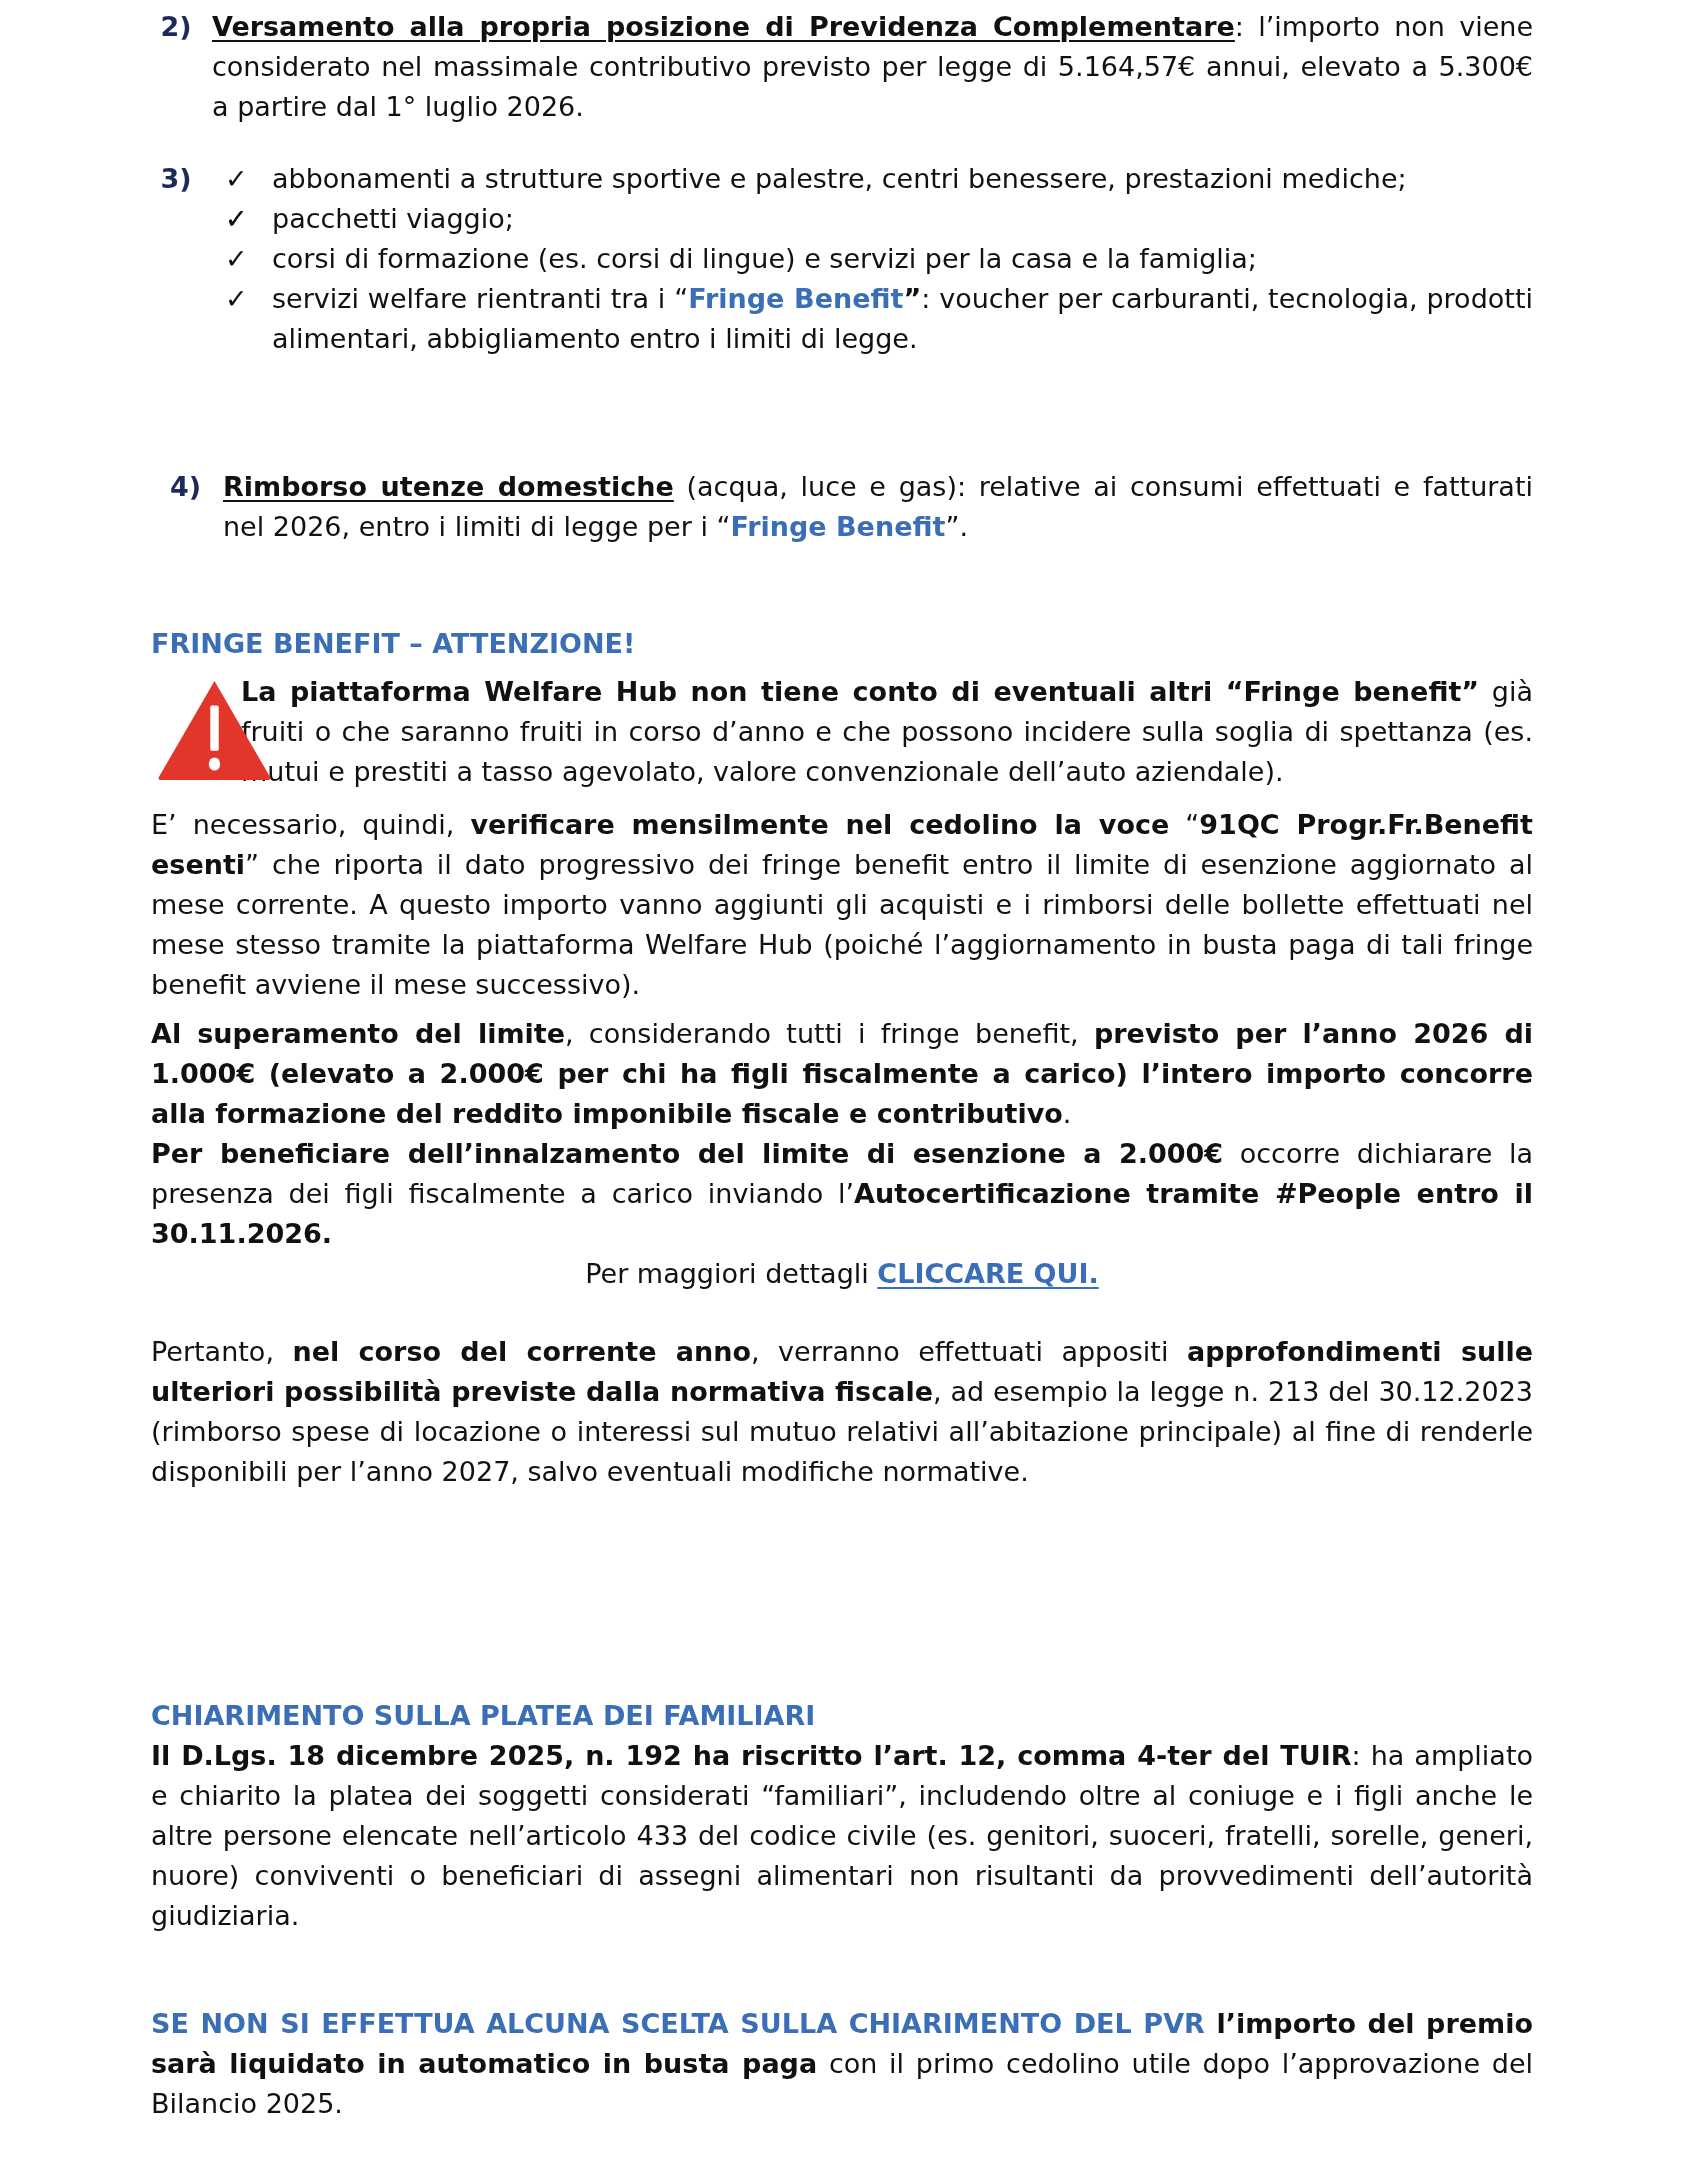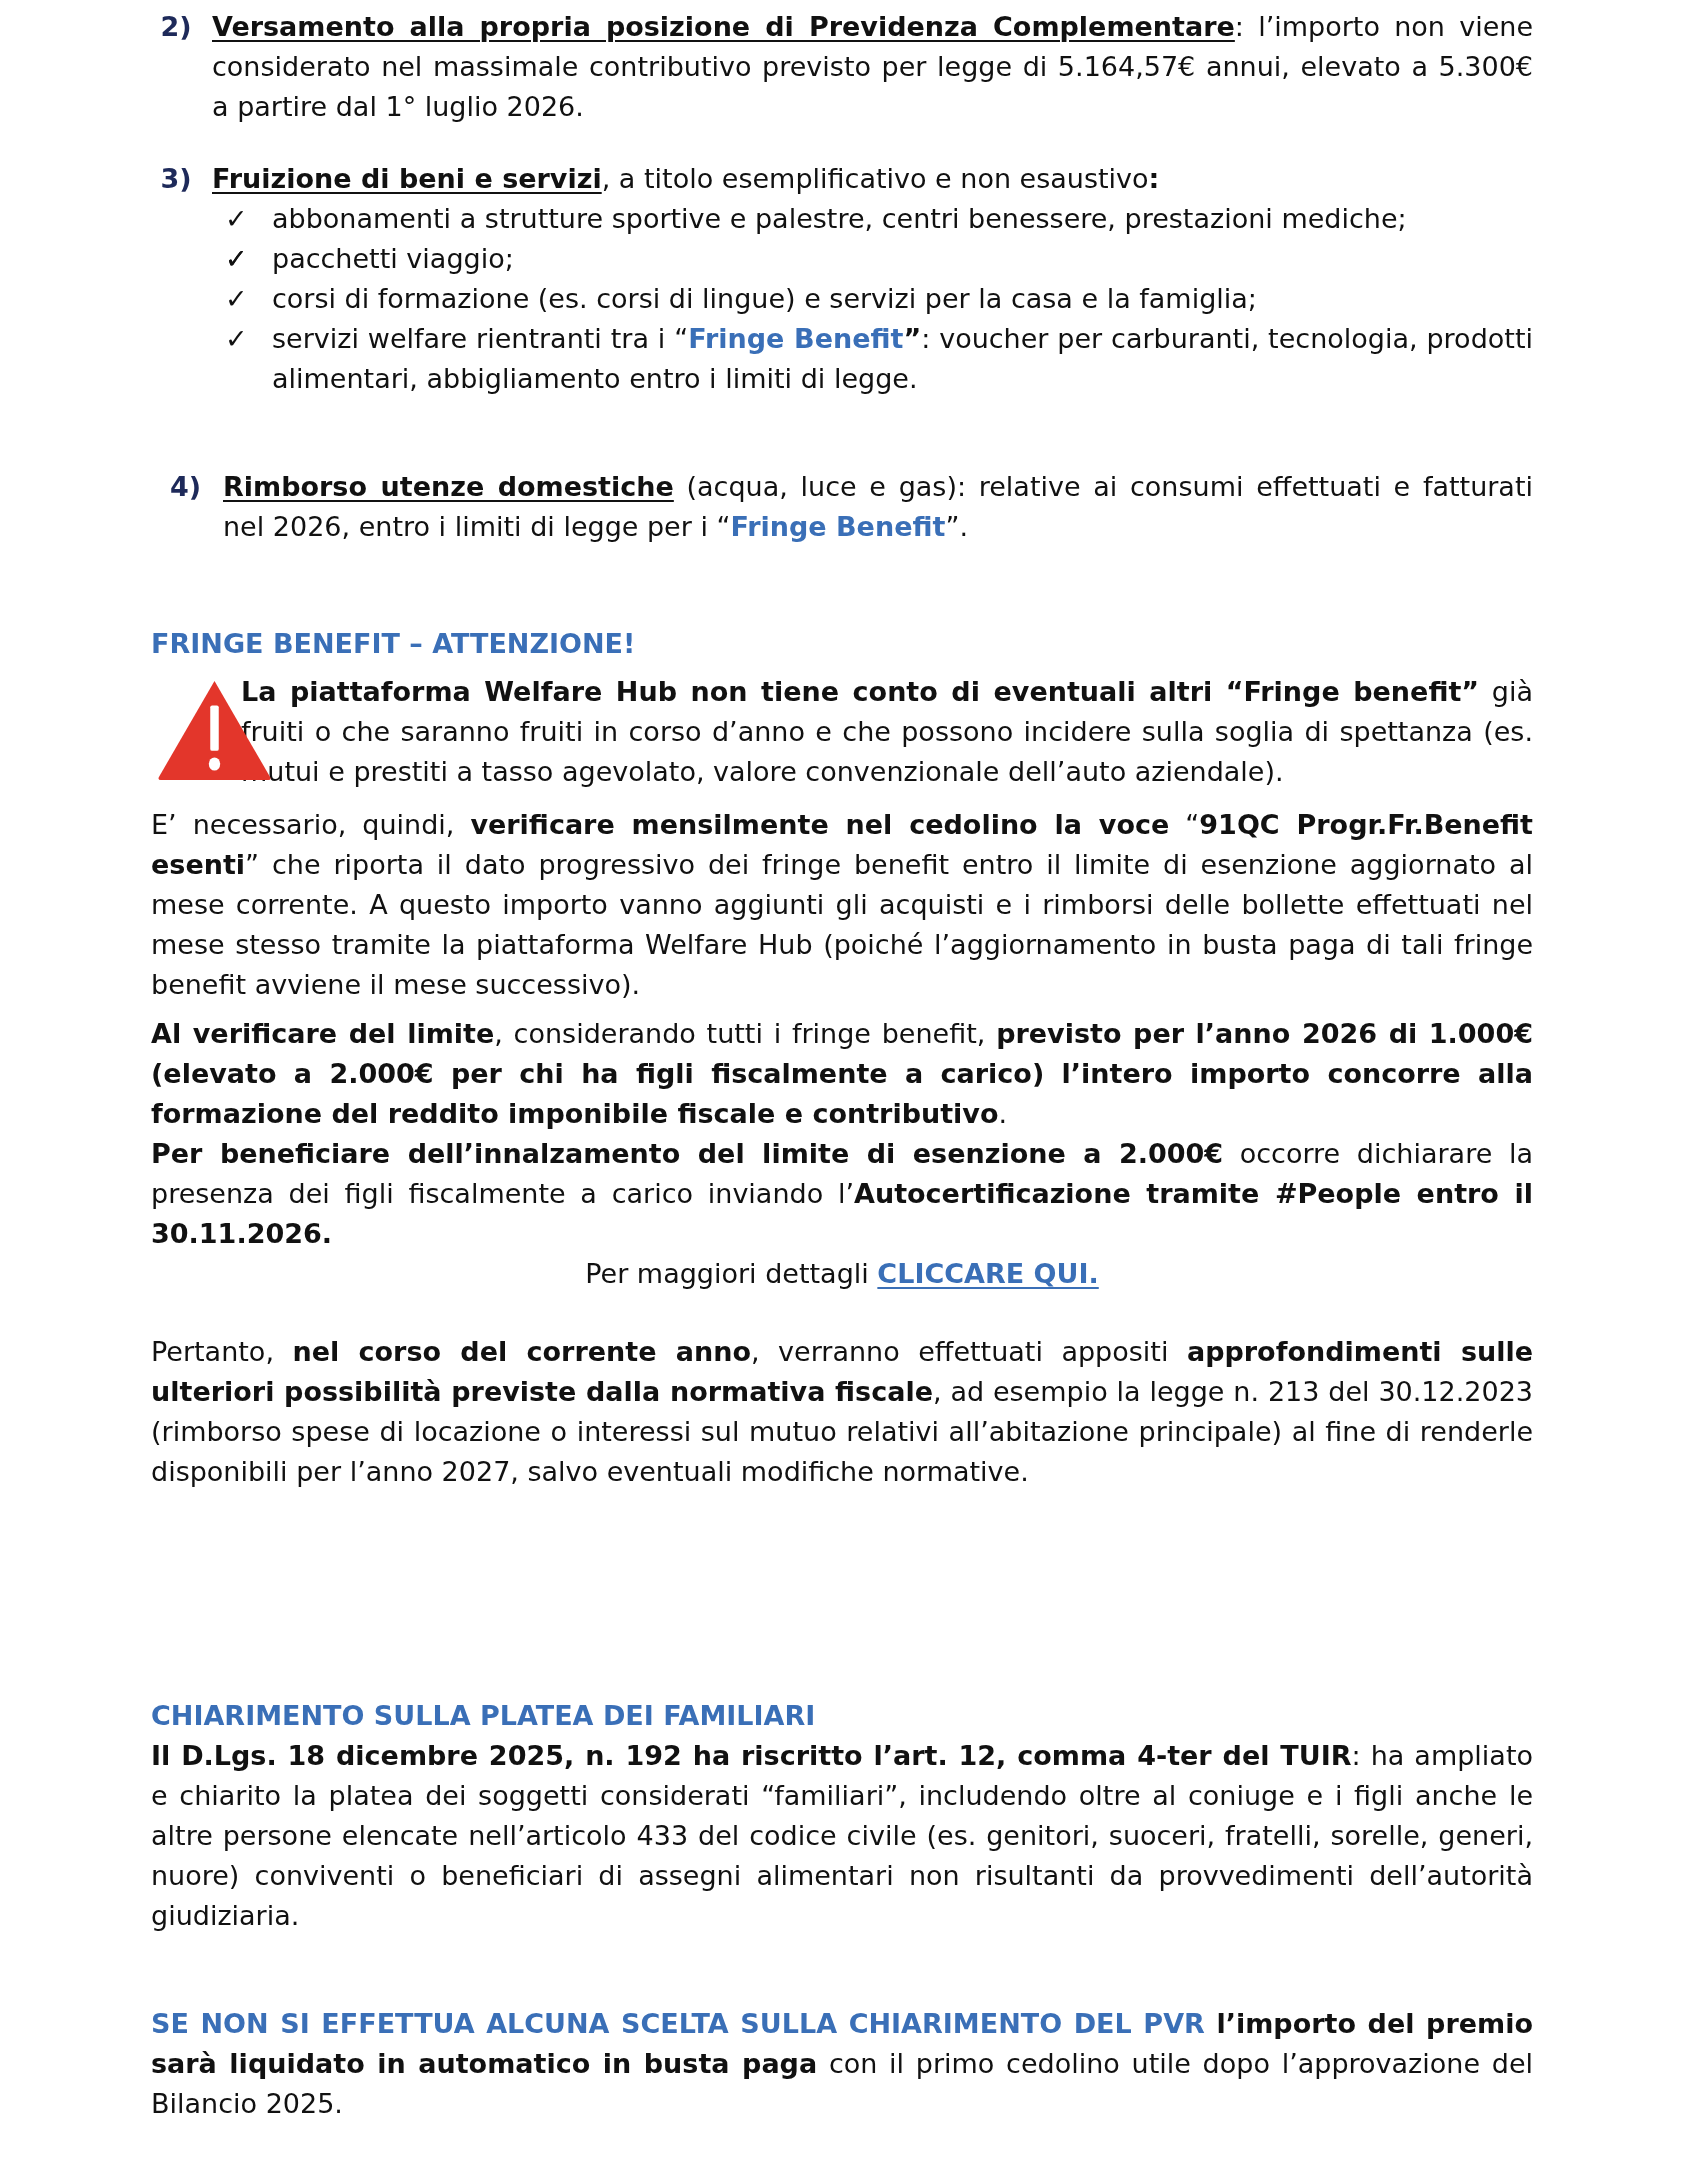--- a/index.html
+++ b/index.html
@@ -33,23 +33,20 @@
 
   <div class="numitem" style="top:6.6px;">
     <span class="num">2)</span>
     <p class="body">
       <span class="b u">Versamento alla propria posizione di Previdenza Complementare</span><span>: l’importo non viene considerato nel massimale contributivo previsto per legge di 5.164,57€ annui, elevato a 5.300€ a partire dal 1° luglio 2026.</span>
     </p>
   </div>
 
   <div class="numitem" style="top:159px;">
     <span class="num">3)</span>
-    <p class="body">
-      <span class="b u">Fruizione di beni e servizi</span><span>, a titolo esemplificativo e non esaustivo</span><span class="b">:</span>
-    </p>
     <ul class="checks">
       <li><span class="ck">✓</span><span>abbonamenti a strutture sportive e palestre, centri benessere, prestazioni mediche;</span></li>
       <li><span class="ck">✓</span></li>
       <li><span class="ck">✓</span><span>pacchetti viaggio;</span></li>
       <li><span class="ck">✓</span><span>corsi di formazione (es. corsi di lingue) e servizi per la casa e la famiglia;</span></li>
       <li style="text-align:justify;"><span class="ck">✓</span><span>servizi welfare rientranti tra i “</span><span class="b blue">Fringe Benefit</span><span class="b">”</span><span>: voucher per carburanti, tecnologia, prodotti alimentari, abbigliamento entro i limiti di legge.</span></li>
     </ul>
   </div>
 
   <div class="numitem" style="top:467px;">
@@ -68,21 +65,21 @@
         <ellipse cx="63" cy="92" rx="6" ry="7" fill="#ffffff"></ellipse>
       </svg>
       <p class="warn-text">
         <span class="b">La piattaforma Welfare Hub non tiene conto di eventuali altri “Fringe benefit”</span><span> già fruiti o che saranno fruiti in corso d’anno e che possono incidere sulla soglia di spettanza (es. mutui e prestiti a tasso agevolato, valore convenzionale dell’auto aziendale).</span>
       </p>
     </div>
     <p style="margin-top:13px;">
       <span>E’ necessario, quindi, </span><span class="b">verificare mensilmente nel cedolino la voce</span><span> “</span><span class="b">91QC Progr.Fr.Benefit esenti</span><span>” che riporta il dato progressivo dei fringe benefit entro il limite di esenzione aggiornato al mese corrente. A questo importo vanno aggiunti gli acquisti e i rimborsi delle bollette effettuati nel mese stesso tramite la piattaforma Welfare Hub (poiché l’aggiornamento in busta paga di tali fringe benefit avviene il mese successivo).</span>
     </p>
     <p style="margin-top:9.5px;">
-      <span class="b">Al verificare del limite</span><span>, considerando tutti i fringe benefit, </span><span class="b">previsto per l’anno 2026 di 1.000€ (elevato a 2.000€ per chi ha figli fiscalmente a carico) l’intero importo concorre alla formazione del reddito imponibile fiscale e contributivo</span><span>.</span>
+      <span class="b">Al superamento del limite</span><span>, considerando tutti i fringe benefit, </span><span class="b">previsto per l’anno 2026 di 1.000€ (elevato a 2.000€ per chi ha figli fiscalmente a carico) l’intero importo concorre alla formazione del reddito imponibile fiscale e contributivo</span><span>.</span>
     </p>
     <p>
       <span class="b">Per beneficiare dell’innalzamento del limite di esenzione a 2.000€</span><span> occorre dichiarare la presenza dei figli fiscalmente a carico inviando l’</span><span class="b">Autocertificazione tramite #People entro il 30.11.2026.</span>
     </p>
     <p style="text-align:center;">
       <span>Per maggiori dettagli </span><a class="link">CLICCARE QUI.</a>
     </p>
   </div>
 
   <div class="sec" style="top:1332px;">

